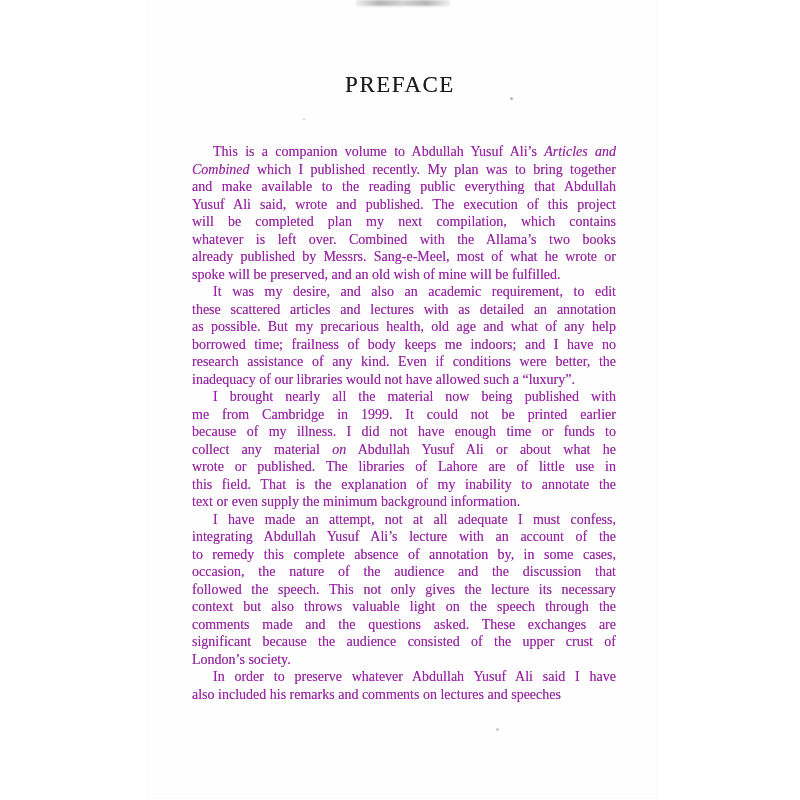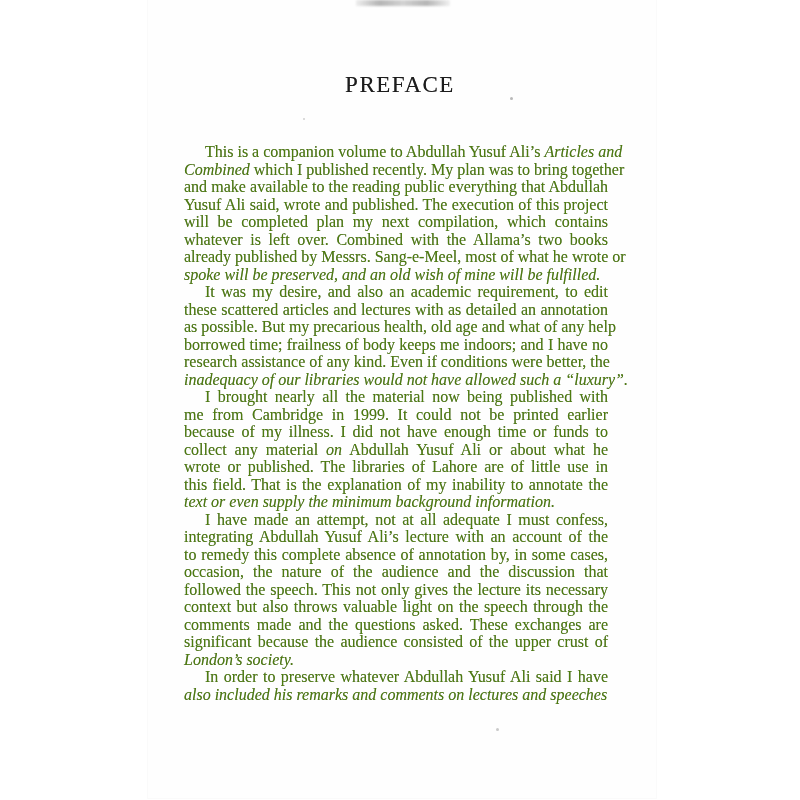--- a/index.html
+++ b/index.html
@@ -45,36 +45,36 @@
     top: 72px;
     width: 424px;
     text-align: center;
     font-size: 23px;
     letter-spacing: 1.5px;
     color: #1c1c1c;
     text-shadow: 0 0 0.4px rgba(30,30,30,0.55);
   }
   #text-block {
     position: absolute;
-    left: 184px;
+    left: 192px;
     top: 143px;
     width: 424px;
-    font-size: 16px;
-    color: #4d7c0f;
+    font-size: 14px;
+    color: #a21caf;
     text-shadow: 0 0 0.4px rgba(30,30,30,0.45);
   }
   .line {
     height: 17.5px;
     line-height: 17.5px;
     white-space: nowrap;
     text-align: justify;
     text-align-last: justify;
   }
   .line.first { padding-left: 21px; }
-  .line.last  { text-align-last: left; font-style: italic; }
+  .line.last  { text-align-last: left; }
   .speck {
     position: absolute;
     border-radius: 50%;
     background: #8a8a8a;
     opacity: 0.6;
   }
   #speck-1 { left: 510px; top: 97px;  width: 3px; height: 3px; }
   #speck-2 { left: 303px; top: 118px; width: 2px; height: 2px; opacity: 0.4; }
   #speck-3 { left: 496px; top: 728px; width: 3px; height: 3px; opacity: 0.45; }
 </style>

